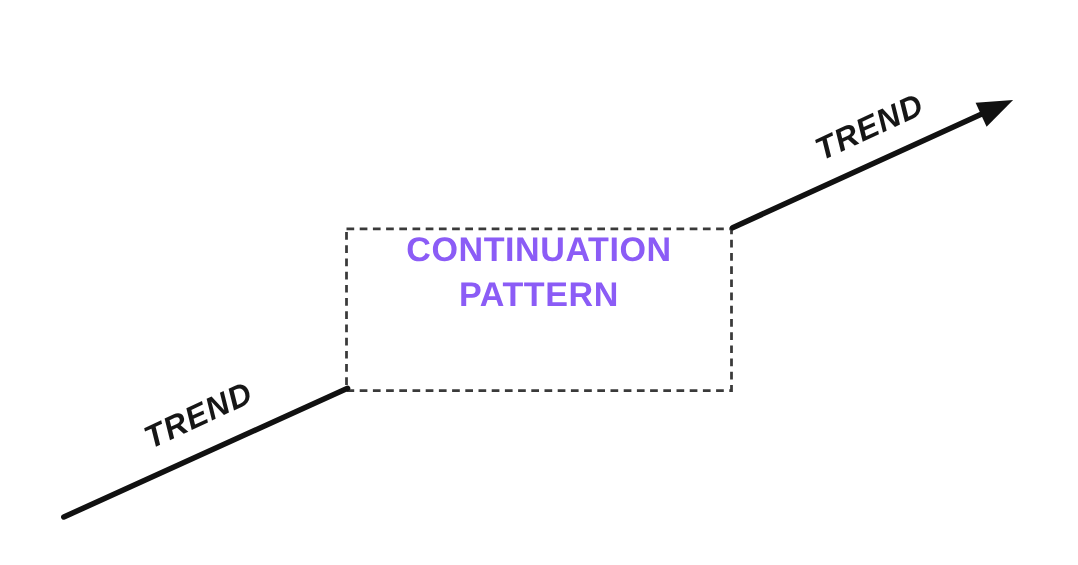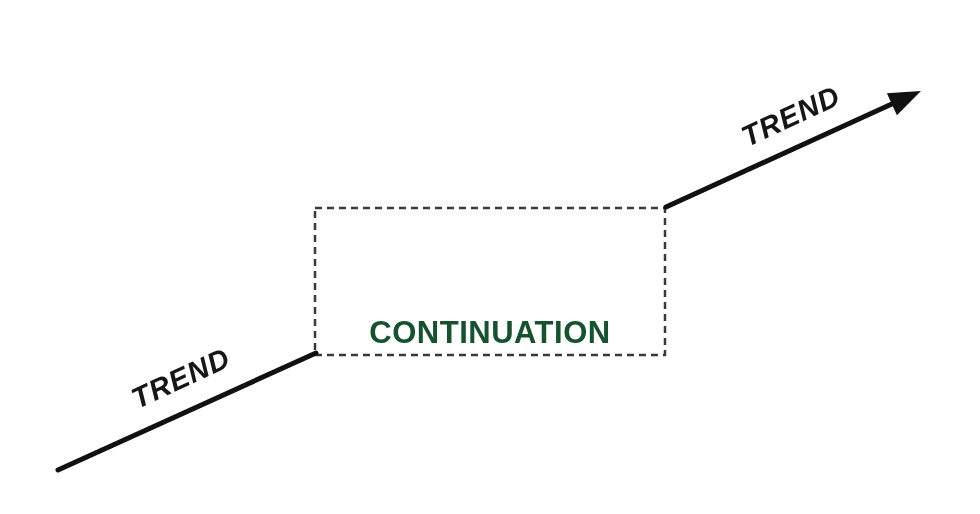--- a/index.html
+++ b/index.html
@@ -40,26 +40,26 @@
   .trend-label.upper { left: 726px; top: 100px; }
   .box-label {
     position: absolute;
     left: 315px;
     top: 206px;
     width: 350px;
     height: 147px;
     display: flex;
     flex-direction: column;
     align-items: center;
-    justify-content: flex-end;
+    justify-content: flex-start;
     font-weight: bold;
     font-size: 31px;
     line-height: 41px;
     letter-spacing: 0.5px;
-    color: #14532d;
+    color: #8b5cf6;
     text-align: center;
     user-select: none;
   }
 </style>
 </head>
 <body>
 
 <div class="stage">
 
   <svg class="diagram-svg" viewBox="0 0 980 514" xmlns="http://www.w3.org/2000/svg">
@@ -72,15 +72,16 @@
 
     <polygon points="921,91 896.9,115.2 886.9,93.3" fill="#111111"></polygon>
   </svg>
 
   <div class="trend-label lower">TREND</div>
 
   <div class="trend-label upper">TREND</div>
 
   <div class="box-label">
     <div>CONTINUATION</div>
+    <div>PATTERN</div>
   </div>
 
 </div>
 
 </body></html>

